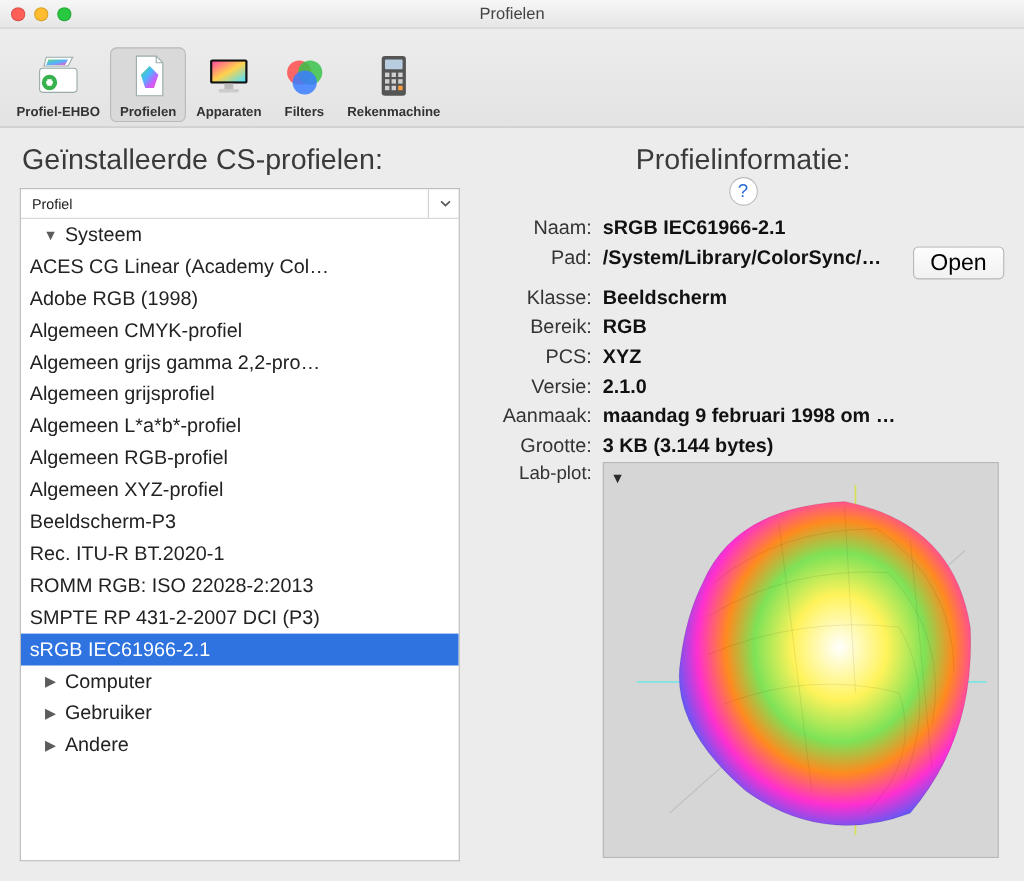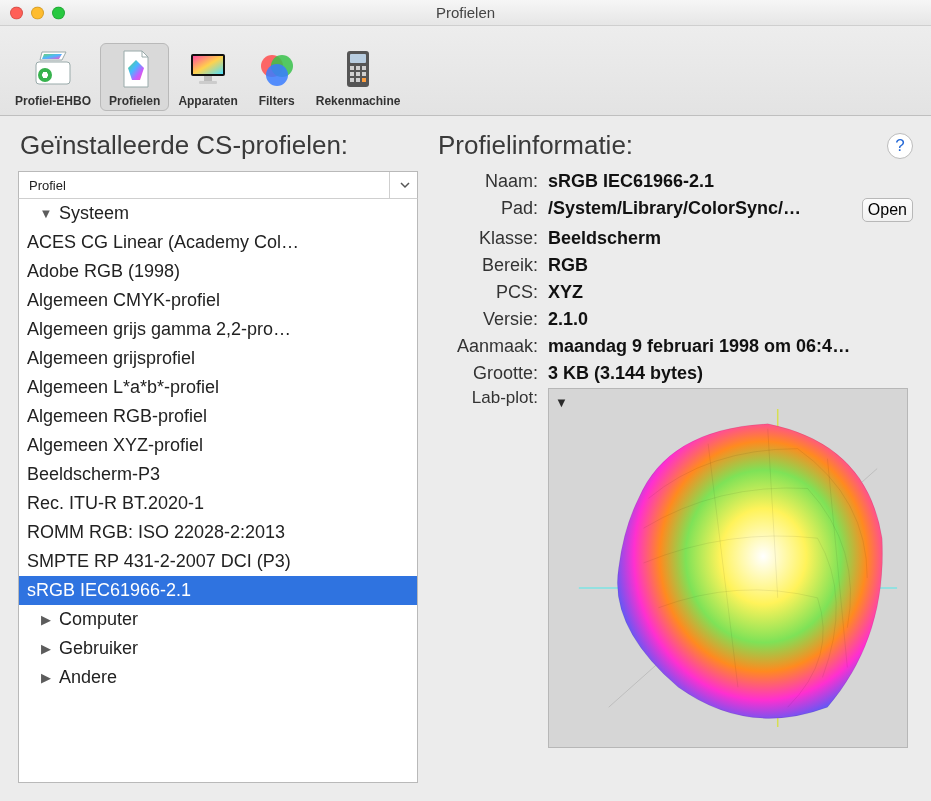--- a/index.html
+++ b/index.html
@@ -80,20 +80,21 @@
     position: relative;
   }
   .pane-heading {
     font-size: 26px;
     margin: 0 0 10px 2px;
     color: #3a3a3a;
   }
   .right-heading-row {
     display: flex; align-items: center; justify-content: space-between;
     margin-bottom: 10px;
+    flex-direction: column;
   }
   .help-btn {
     width: 26px; height: 26px; border-radius: 50%;
     border: 1px solid #bcbcbc; background: #fff;
     color: #2669d6; font-size: 17px; line-height: 24px;
     text-align: center; cursor: default;
   }
   
   .list-header-dd {
     height: 28px;
@@ -138,22 +139,22 @@
     display: grid;
     grid-template-columns: 100px 1fr auto;
     column-gap: 10px;
     row-gap: 6px;
     align-items: start;
     font-size: 18px;
   }
   .info-label { text-align: right; color: #333; }
   .info-value { font-weight: 700; color: #111; overflow: hidden; text-overflow: ellipsis; white-space: nowrap; }
   .open-btn {
-    padding: 2px 5px;
-    font-size: 16px;
+    padding: 2px 15px;
+    font-size: 21px;
     background: linear-gradient(#fdfdfd,#f1f1f1);
     border: 1px solid #b8b8b8;
     border-radius: 5px;
     cursor: default;
     align-self: start;
   }
   .labplot {
     margin-top: 4px;
     display: flex;
     gap: 10px;

